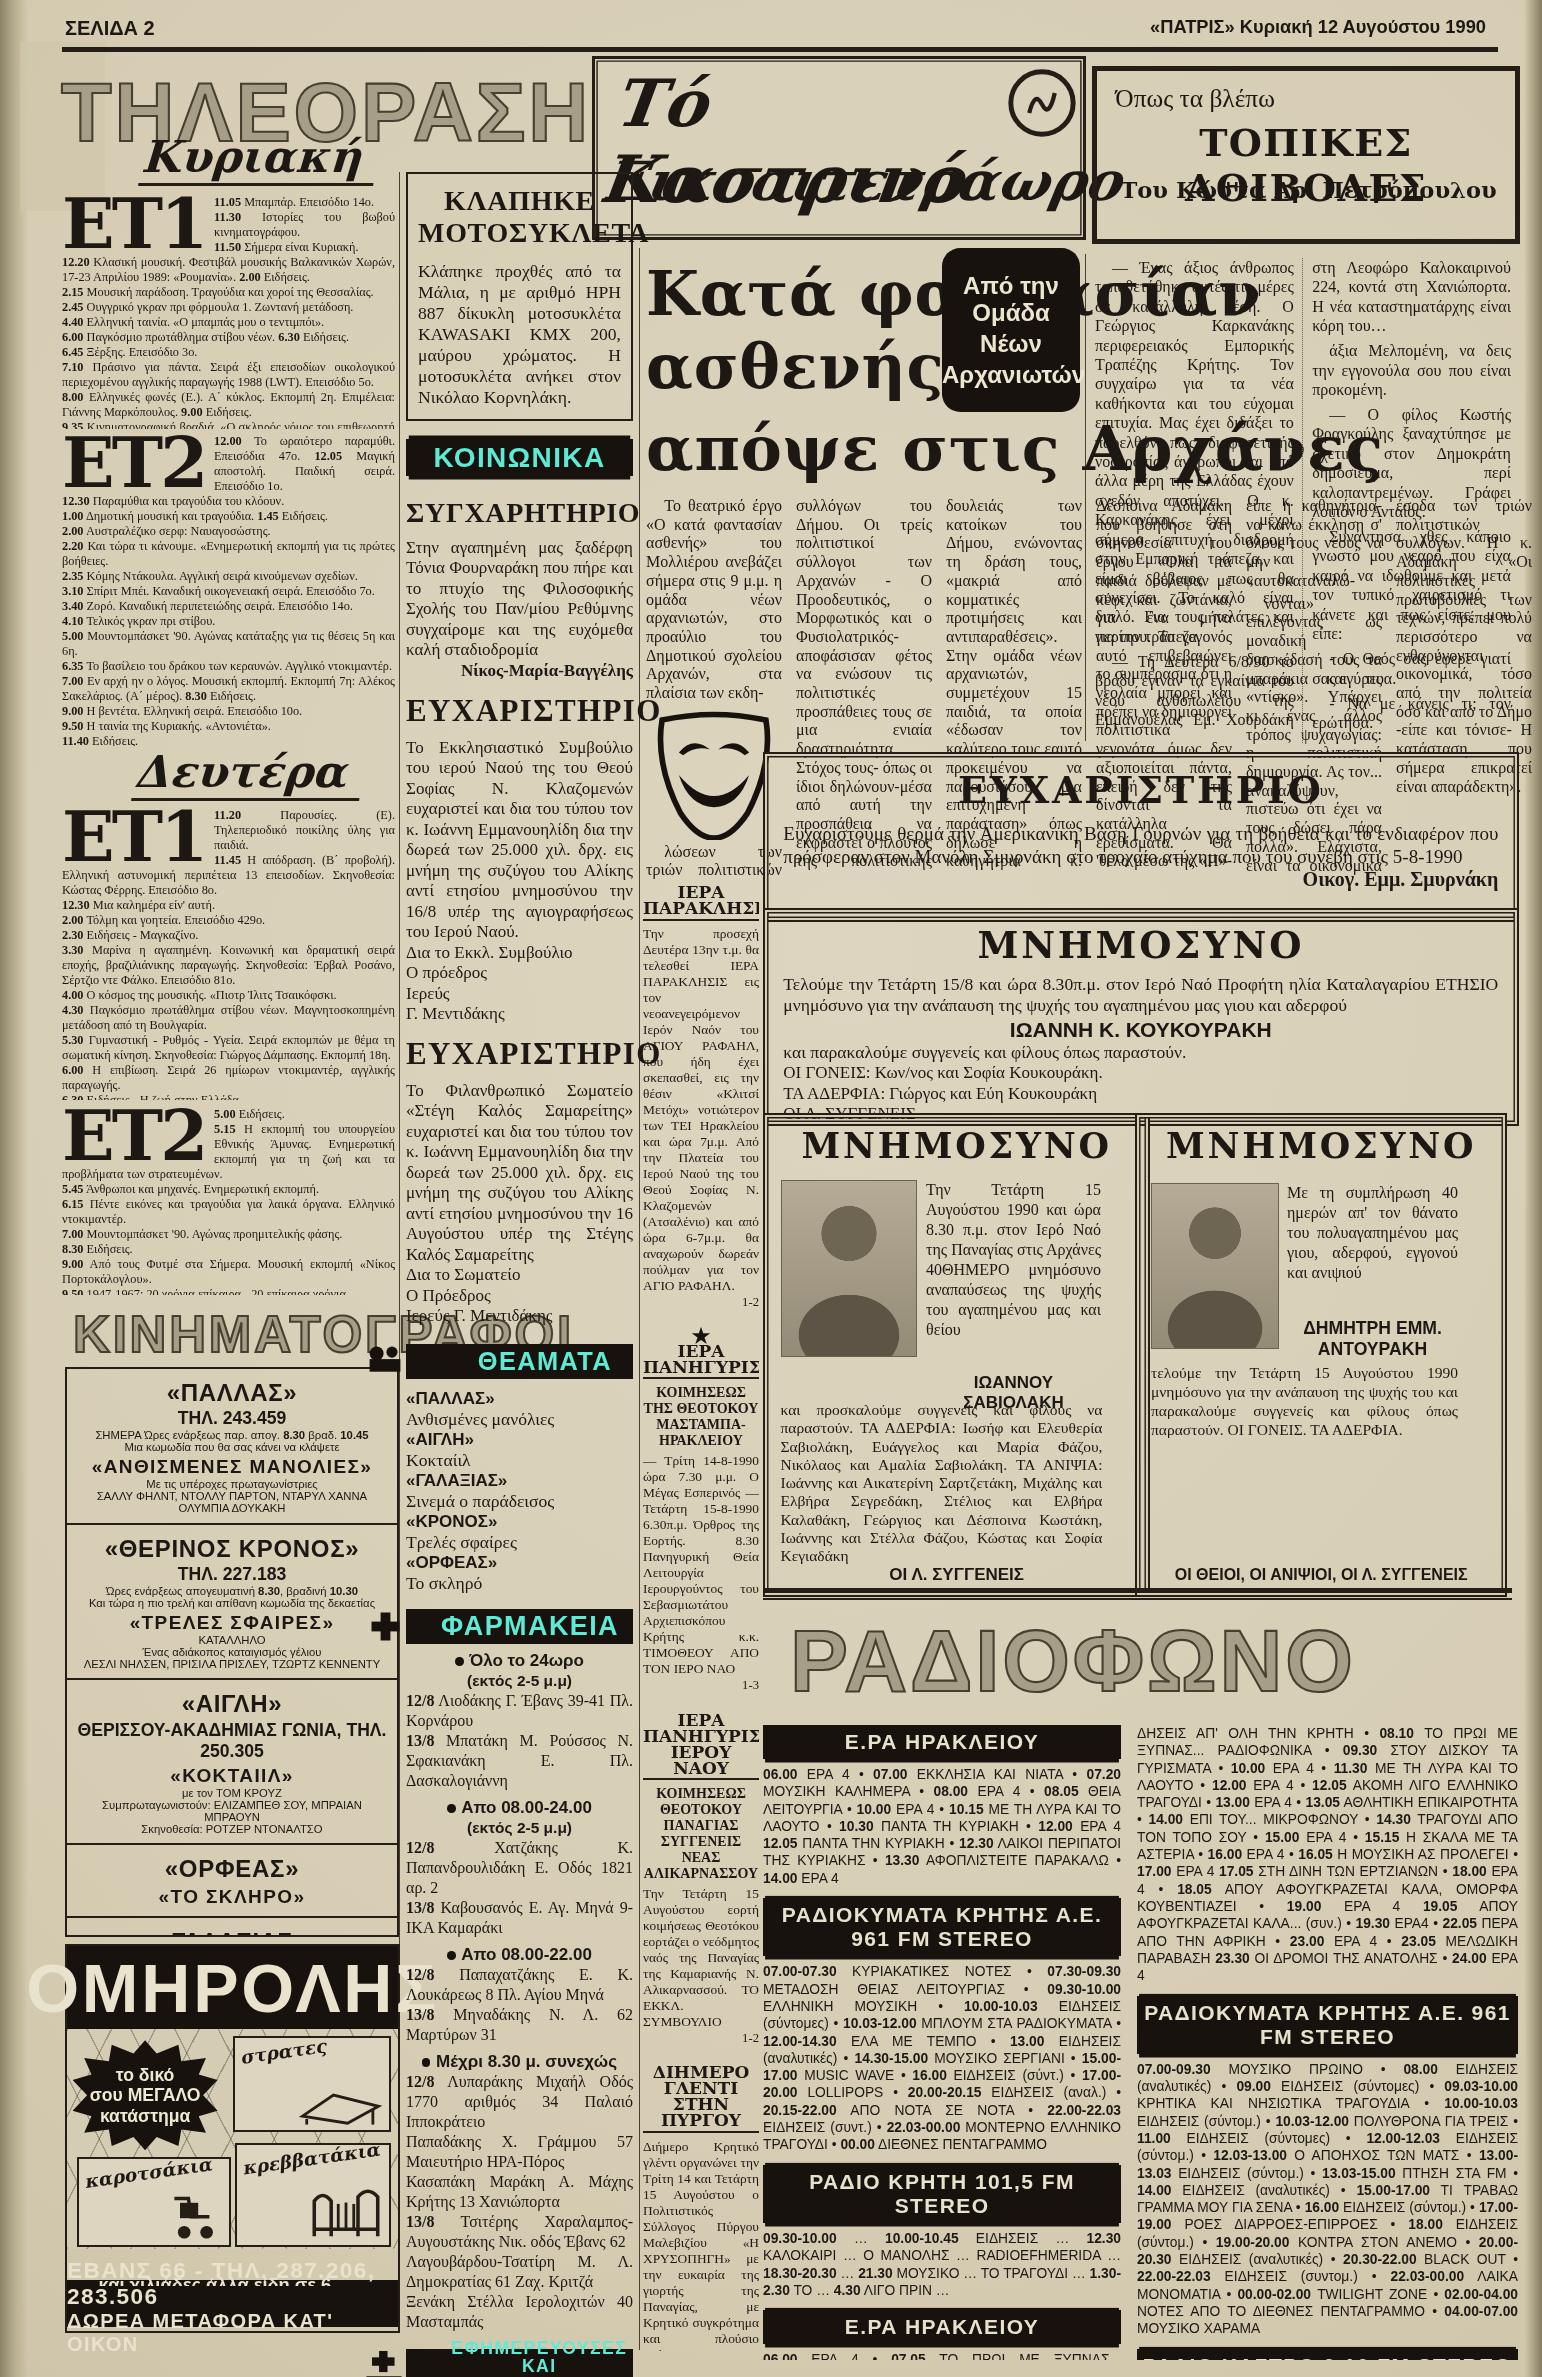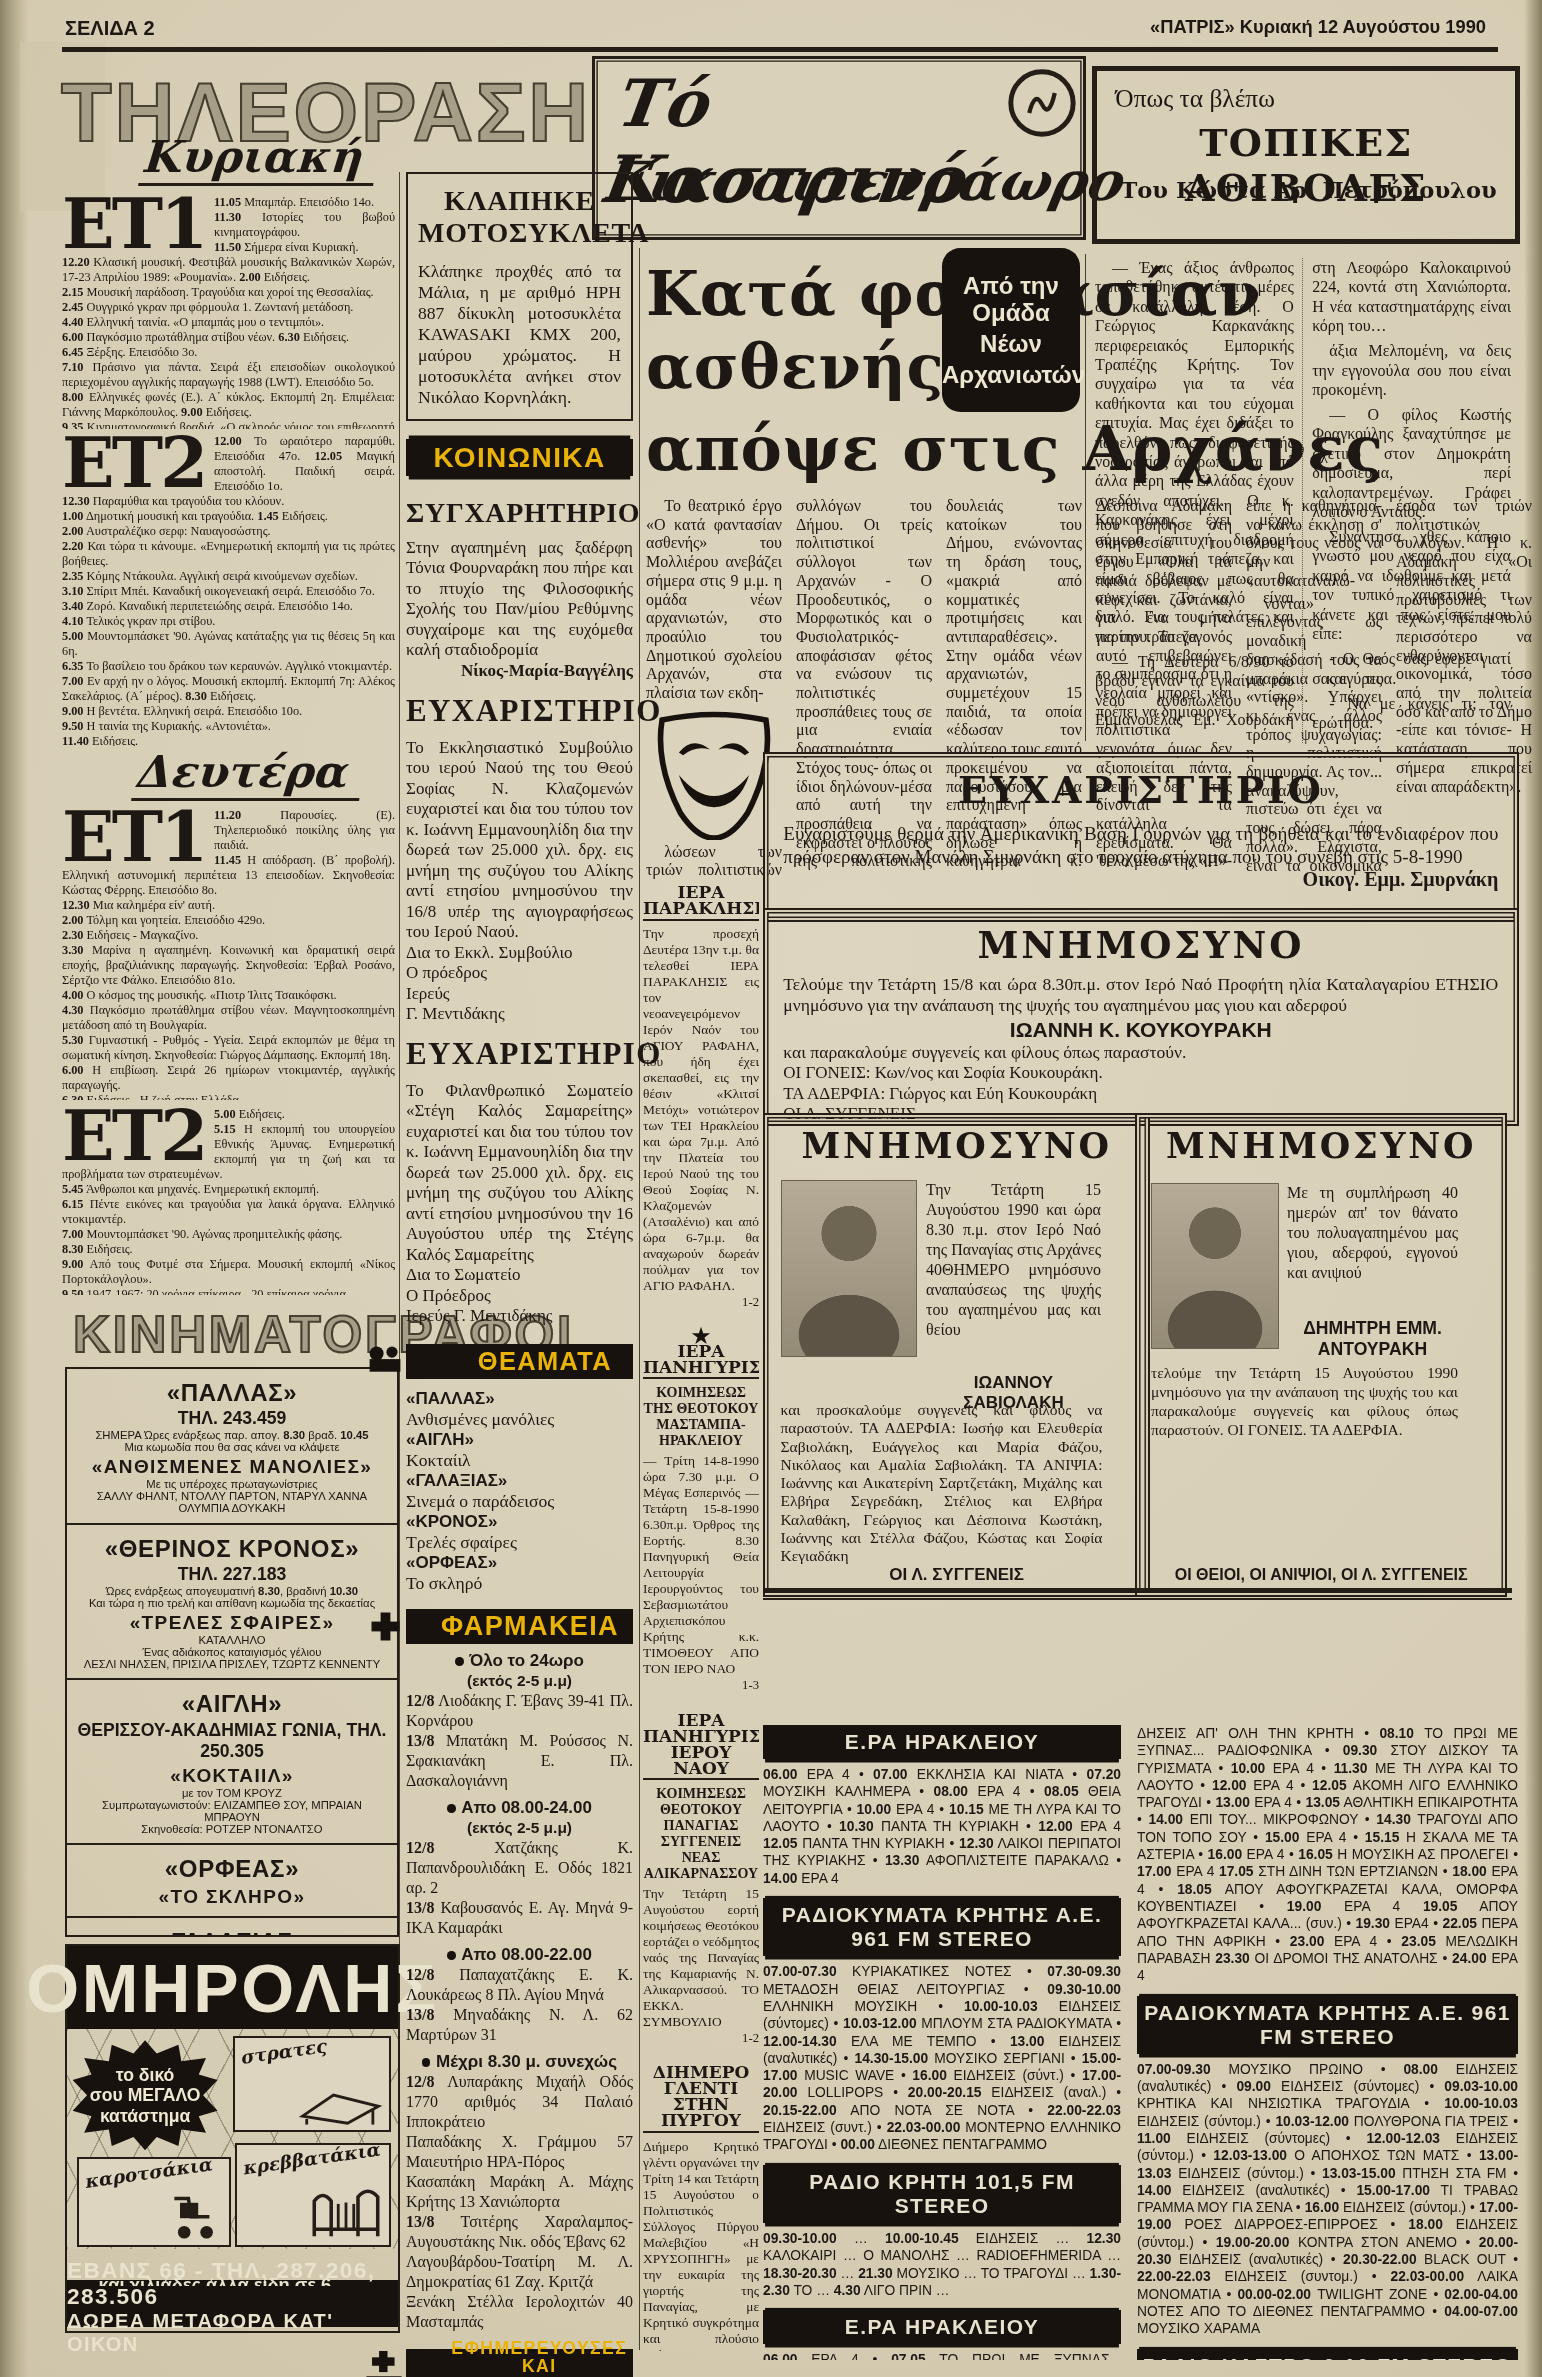--- a/index.html
+++ b/index.html
@@ -34,21 +34,21 @@
 
   
   .tvblock{position:absolute;overflow:hidden;font-size:12.3px;line-height:15px;}
   .chlogo{float:left;font-family:"DejaVu Serif",serif;font-weight:bold;font-size:69px;line-height:51px;
     letter-spacing:-2.8px;margin:2.8px 8.5px 1.4px 0;}
   .tvln{text-align:justify;}
   .ln{text-align:justify;}
   .tvln b,.ln b,.rtext b{font-weight:bold;}
 
   
-  .bar{background:#17120d;color:#eab308;font-family:"Liberation Sans",sans-serif;font-weight:bold;
+  .bar{background:#17120d;color:#5eead4;font-family:"Liberation Sans",sans-serif;font-weight:bold;
     display:flex;align-items:center;justify-content:center;letter-spacing:1.4px;}
 
   .cinemabox{position:absolute;border:2.8px solid #241e17;overflow:hidden;background:transparent;}
   .cinema{padding:10px 7px 8.5px;border-bottom:2.1px solid #241e17;text-align:center;
     font-family:"Liberation Sans",sans-serif;}
   .cinema:last-child{border-bottom:none;}
   .cname{font-weight:bold;font-size:24px;letter-spacing:0.7px;}
   .cphone{font-weight:bold;font-size:17.6px;margin-top:1.4px;}
   .ctitle{font-weight:bold;font-size:19px;letter-spacing:1.4px;margin-top:2.8px;}
   .cinema .ln{text-align:center;}
@@ -559,20 +559,21 @@
 
         <div class="chhead">ΔΙΗΜΕΡΟ ΓΛΕΝΤΙ ΣΤΗΝ ΠΥΡΓΟΥ</div>
 
         <div class="just">Διήμερο Κρητικό γλέντι οργανώνει την Τρίτη 14 και Τετάρτη 15 Αυγούστου ο Πολιτιστικός Σύλλογος Πύργου Μαλεβιζίου «Η ΧΡΥΣΟΠΗΓΗ» με την ευκαιρία της γιορτής της Παναγίας, με Κρητικό συγκρότημα και πλούσιο πρόγραμμα. Τραγουδά η Δημ. Βεργάκη.</div>
 
       </div>
     </div>
 
   <div class="t" style="left:763px;top:1588px;width:749px;height:5px;background:#241e17;"></div>
   <div class="t" style="left:763px;top:1598px;width:749px;height:2.1px;background:#241e17;"></div>
+  <div class="t halftone" style="left:790px;top:1611px;font-size:87px;">ΡΑΔΙΟΦΩΝΟ</div>
 
   <div class="t" style="left:763px;top:1725px;width:358px;height:635px;overflow:hidden;">
       <div class="rblock">
         <div class="rbar">Ε.ΡΑ ΗΡΑΚΛΕΙΟΥ</div>
         <div class="rtext"><b>06.00</b> ΕΡΑ 4 • <b>07.00</b> ΕΚΚΛΗΣΙΑ ΚΑΙ ΝΙΑΤΑ • <b>07.20</b> ΜΟΥΣΙΚΗ ΚΑΛΗΜΕΡΑ • <b>08.00</b> ΕΡΑ 4 • <b>08.05</b> ΘΕΙΑ ΛΕΙΤΟΥΡΓΙΑ • <b>10.00</b> ΕΡΑ 4 • <b>10.15</b> ΜΕ ΤΗ ΛΥΡΑ ΚΑΙ ΤΟ ΛΑΟΥΤΟ • <b>10.30</b> ΠΑΝΤΑ ΤΗ ΚΥΡΙΑΚΗ • <b>12.00</b> ΕΡΑ 4 <b>12.05</b> ΠΑΝΤΑ ΤΗΝ ΚΥΡΙΑΚΗ • <b>12.30</b> ΛΑΙΚΟΙ ΠΕΡΙΠΑΤΟΙ ΤΗΣ ΚΥΡΙΑΚΗΣ • <b>13.30</b> ΑΦΟΠΛΙΣΤΕΙΤΕ ΠΑΡΑΚΑΛΩ • <b>14.00</b> ΕΡΑ 4</div>
       </div>
       <div class="rblock">
         <div class="rbar">ΡΑΔΙΟΚΥΜΑΤΑ ΚΡΗΤΗΣ Α.Ε. 961 FM STEREO</div>
         <div class="rtext"><b>07.00-07.30</b> ΚΥΡΙΑΚΑΤΙΚΕΣ ΝΟΤΕΣ • <b>07.30-09.30</b> ΜΕΤΑΔΟΣΗ ΘΕΙΑΣ ΛΕΙΤΟΥΡΓΙΑΣ • <b>09.30-10.00</b> ΕΛΛΗΝΙΚΗ ΜΟΥΣΙΚΗ • <b>10.00-10.03</b> ΕΙΔΗΣΕΙΣ (σύντομες) • <b>10.03-12.00</b> ΜΠΛΟΥΜ ΣΤΑ ΡΑΔΙΟΚΥΜΑΤΑ • <b>12.00-14.30</b> ΕΛΑ ΜΕ ΤΕΜΠΟ • <b>13.00</b> ΕΙΔΗΣΕΙΣ (αναλυτικές) • <b>14.30-15.00</b> ΜΟΥΣΙΚΟ ΣΕΡΓΙΑΝΙ • <b>15.00-17.00</b> MUSIC WAVE • <b>16.00</b> ΕΙΔΗΣΕΙΣ (σύντ.) • <b>17.00-20.00</b> LOLLIPOPS • <b>20.00-20.15</b> ΕΙΔΗΣΕΙΣ (αναλ.) • <b>20.15-22.00</b> ΑΠΟ ΝΟΤΑ ΣΕ ΝΟΤΑ • <b>22.00-22.03</b> ΕΙΔΗΣΕΙΣ (συντ.) • <b>22.03-00.00</b> ΜΟΝΤΕΡΝΟ ΕΛΛΗΝΙΚΟ ΤΡΑΓΟΥΔΙ • <b>00.00</b> ΔΙΕΘΝΕΣ ΠΕΝΤΑΓΡΑΜΜΟ</div>
       </div>

